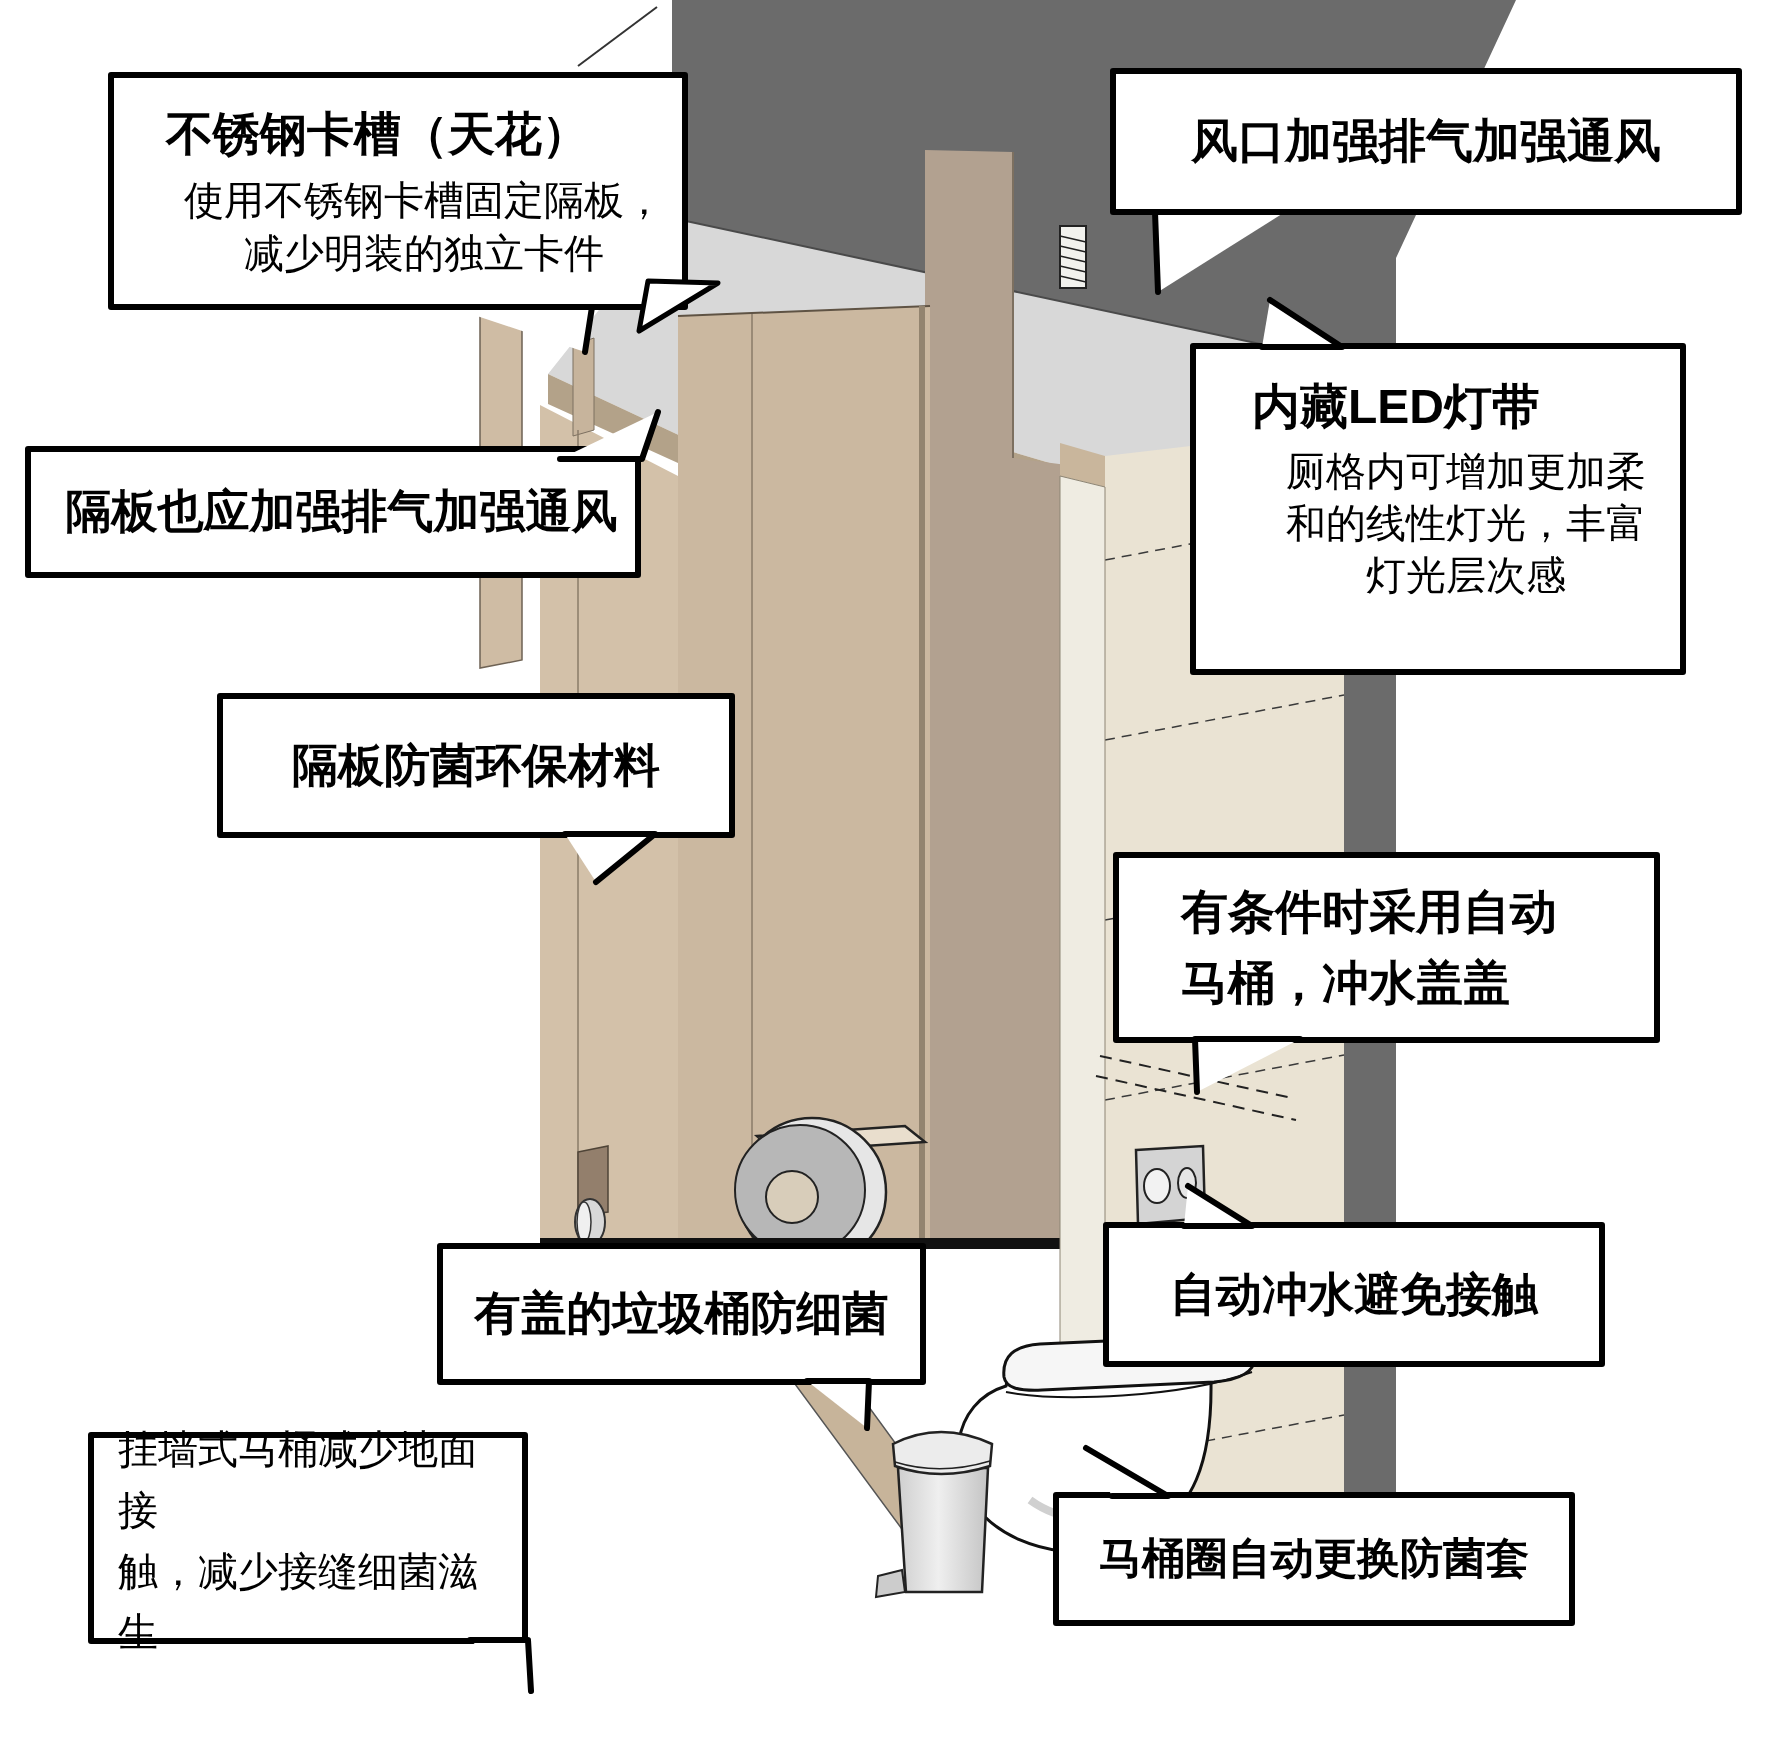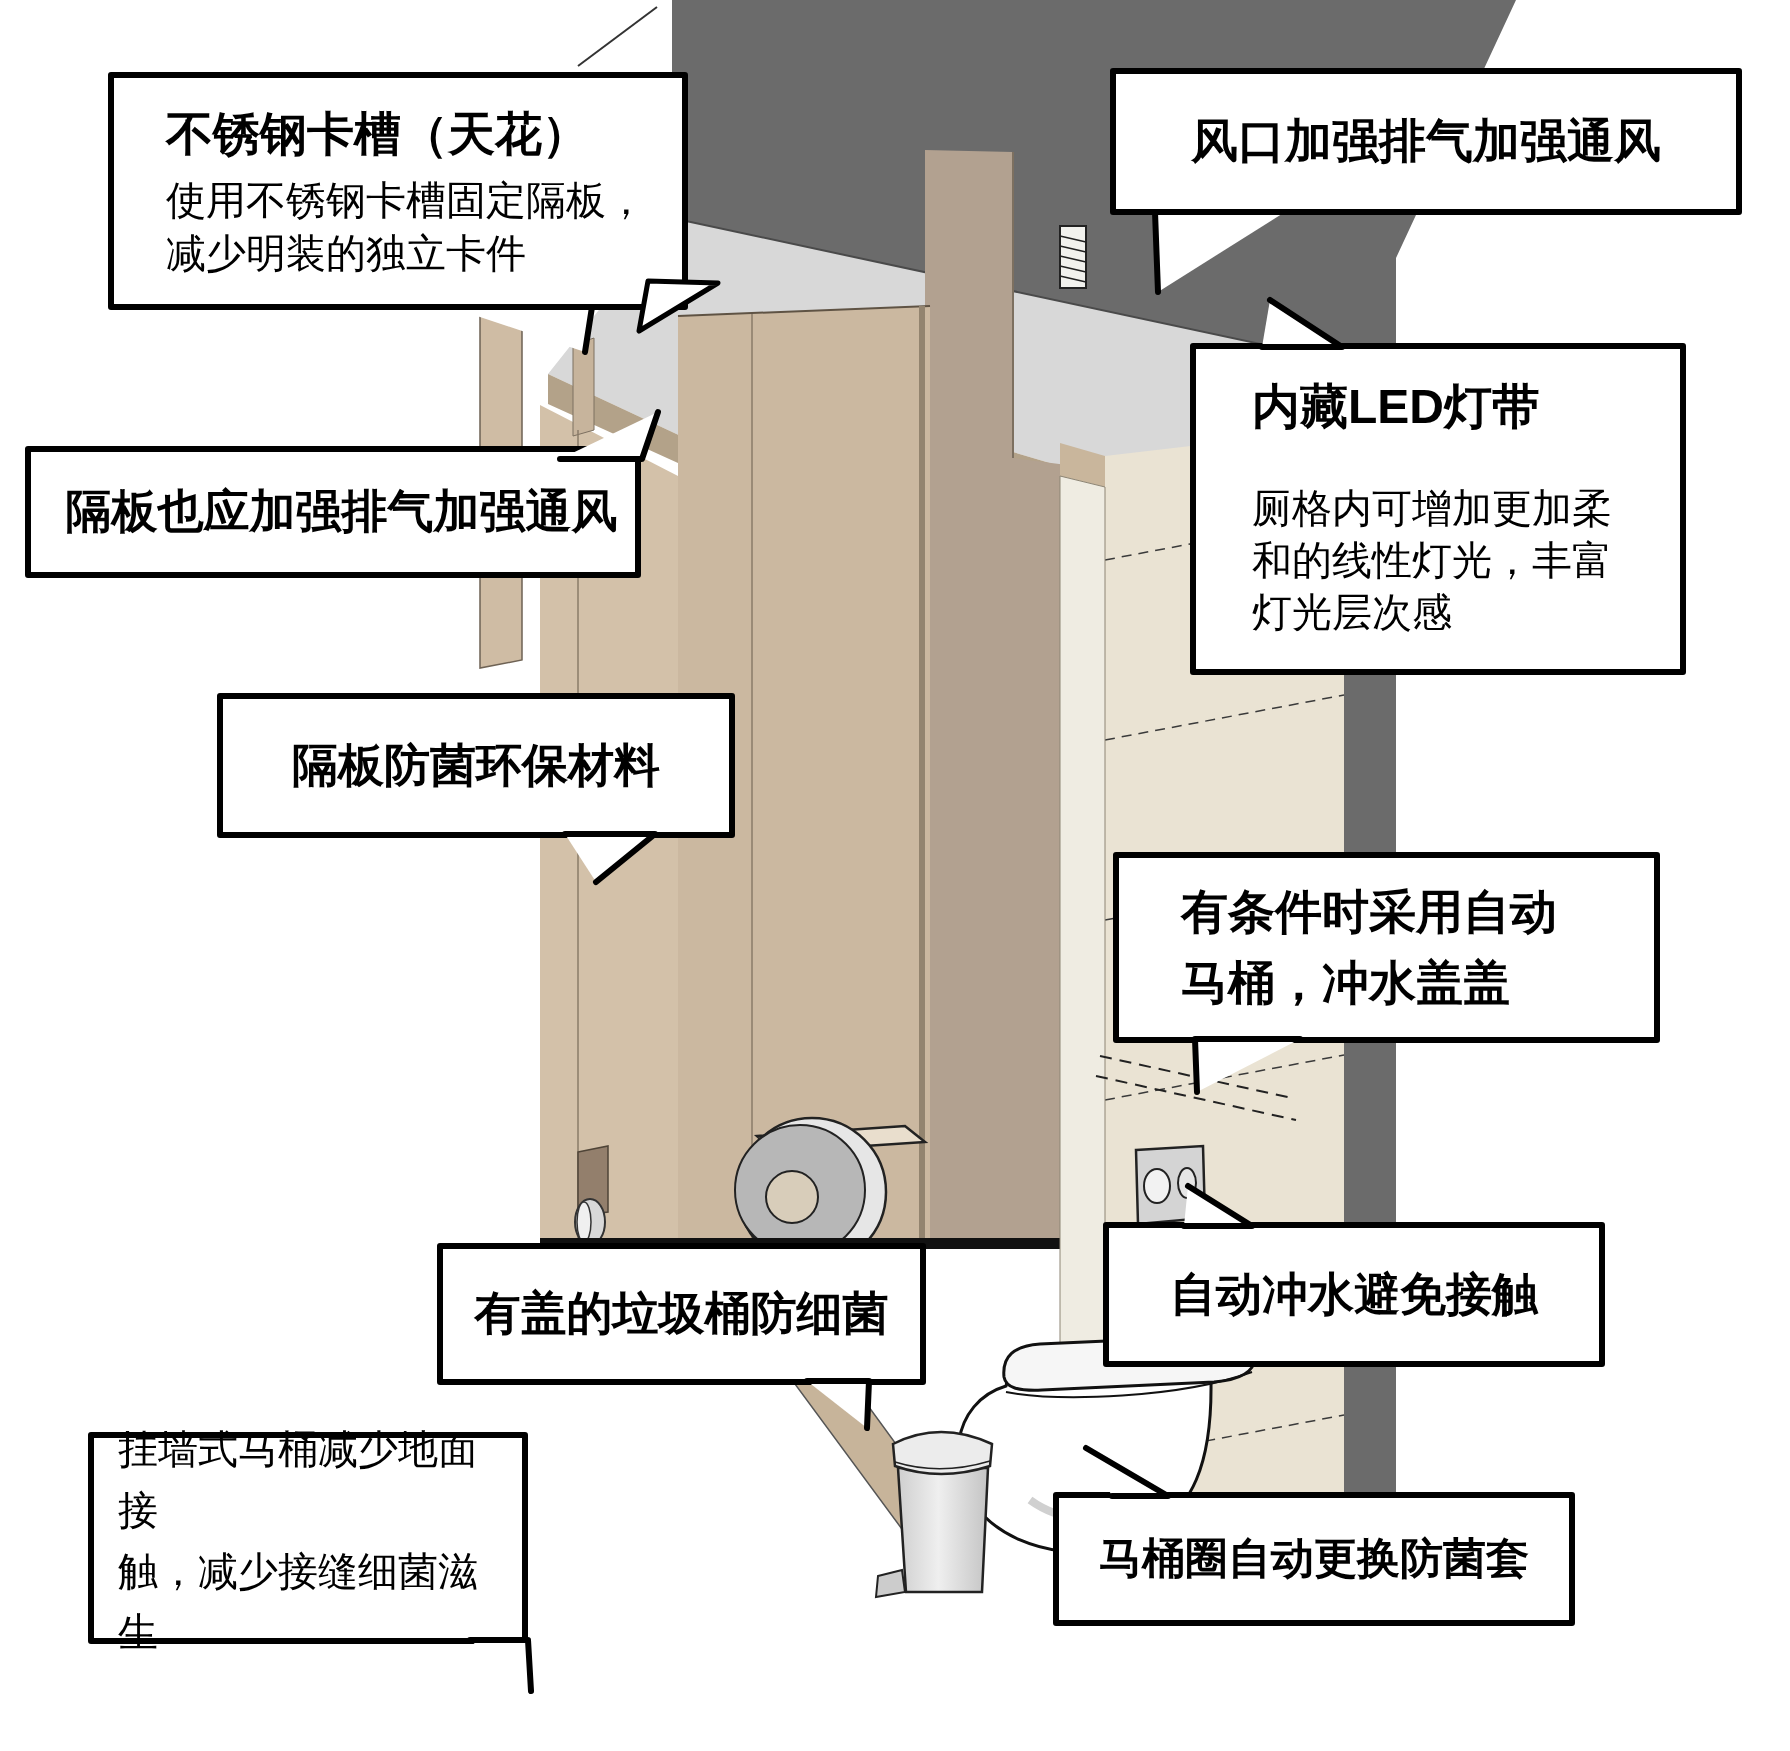--- a/index.html
+++ b/index.html
@@ -6,30 +6,30 @@
   #canvas{position:relative;width:1790px;height:1751px;background:#fff;overflow:hidden;
           font-family:"Liberation Sans","DejaVu Sans",sans-serif;color:#000;border-radius:22px;}
   #scene,#tails{position:absolute;left:0;top:0;width:1790px;height:1751px;}
   #scene{z-index:0;}
   #tails{z-index:3;pointer-events:none;}
   .callout{position:absolute;z-index:2;background:#fff;border:6px solid #000;border-radius:3px;
            box-sizing:border-box;display:flex;flex-direction:column;justify-content:center;}
   .callout .single{font-weight:700;text-align:center;width:100%;}
   .pre{white-space:pre-line;}
   .c-title{font-weight:700;}
-  .c-body{font-weight:400;}
+  .c-body{font-weight:400;text-align:center;}
   
   #box-a{left:108px;top:72px;width:580px;height:238px;padding-left:52px;}
   #box-a .c-title{font-size:47px;margin-bottom:8px;}
   #box-a .c-body{font-size:40px;line-height:1.32;}
   
   #box-b{left:1110px;top:68px;width:632px;height:147px;}
   #box-b .single{font-size:47px;}
   
-  #box-c{left:1190px;top:343px;width:496px;height:332px;padding-left:56px;justify-content:flex-start;padding-top:26px;gap:37px;}
+  #box-c{left:1190px;top:343px;width:496px;height:332px;padding-left:56px;justify-content:flex-start;padding-top:26px;}
   #box-c .c-title{font-size:48px;margin-bottom:6px;}
   #box-c .c-body{font-size:40px;line-height:1.3;}
   
   #box-d{left:25px;top:446px;width:616px;height:132px;padding-left:17px;}
   #box-d .single{font-size:46px;}
   
   #box-e{left:217px;top:693px;width:518px;height:145px;}
   #box-e .single{font-size:46px;}
   
   #box-f{left:1113px;top:852px;width:547px;height:191px;padding-left:62px;}

